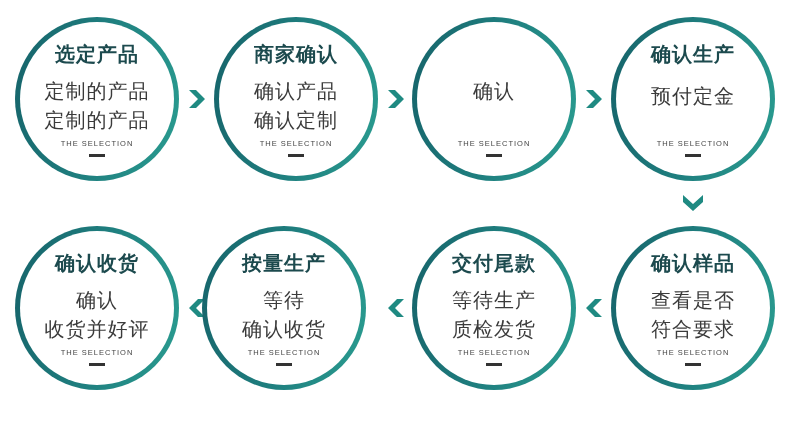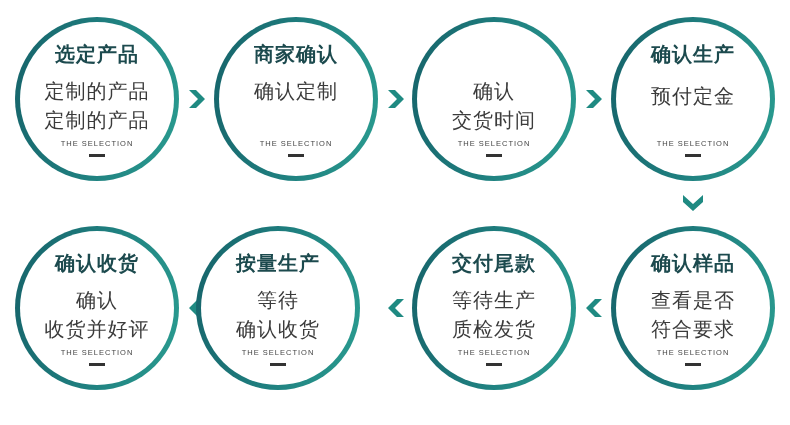--- a/index.html
+++ b/index.html
@@ -38,34 +38,34 @@
   <div class="bar"></div>
 </div>
 
 <svg class="arrow" style="left:186px; top:88px;" viewBox="0 0 22 22">
   <polygon points="3,2 10,2 19,11 10,20 3,20 12,11" fill="#1f8a82"></polygon>
 </svg>
 
 <div class="circle" style="left:214px; top:17px;">
   <div class="title">商家确认</div>
   <div class="desc">
+    <div>确认产品</div>
     <div>确认定制</div>
   </div>
   <div class="sub">THE SELECTION</div>
   <div class="bar"></div>
 </div>
 
 <svg class="arrow" style="left:385px; top:88px;" viewBox="0 0 22 22">
   <polygon points="3,2 10,2 19,11 10,20 3,20 12,11" fill="#1f8a82"></polygon>
 </svg>
 
 <div class="circle" style="left:412px; top:17px;">
   <div class="desc">
     <div>确认</div>
-    <div>交货时间</div>
   </div>
   <div class="sub">THE SELECTION</div>
   <div class="bar"></div>
 </div>
 
 <svg class="arrow" style="left:583px; top:88px;" viewBox="0 0 22 22">
   <polygon points="3,2 10,2 19,11 10,20 3,20 12,11" fill="#1f8a82"></polygon>
 </svg>
 
 <div class="circle" style="left:611px; top:17px;">
@@ -88,21 +88,21 @@
     <div>收货并好评</div>
   </div>
   <div class="sub">THE SELECTION</div>
   <div class="bar"></div>
 </div>
 
 <svg class="arrow" style="left:186px; top:297px;" viewBox="0 0 22 22">
   <polygon points="19,2 12,2 3,11 12,20 19,20 10,11" fill="#1f8a82"></polygon>
 </svg>
 
-<div class="circle" style="left:196px; top:226px;">
+<div class="circle" style="left:202px; top:226px;">
   <div class="title">按量生产</div>
   <div class="desc">
     <div>等待</div>
     <div>确认收货</div>
   </div>
   <div class="sub">THE SELECTION</div>
   <div class="bar"></div>
 </div>
 
 <svg class="arrow" style="left:385px; top:297px;" viewBox="0 0 22 22">

